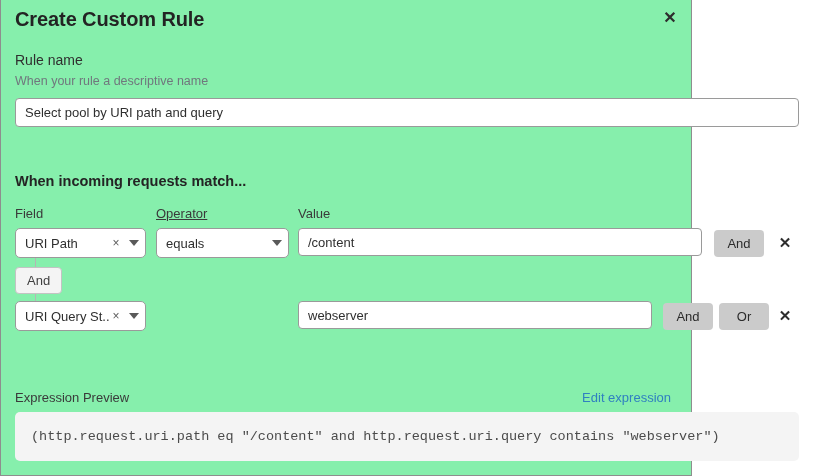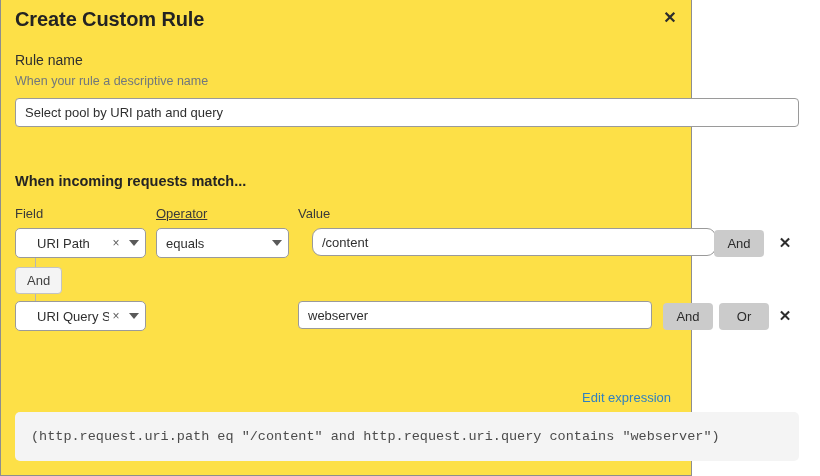--- a/index.html
+++ b/index.html
@@ -15,21 +15,21 @@
     font-size: 13px;
     color: #313131;
     overflow: hidden;
   }
 
   .dialog {
     position: relative;
     box-sizing: border-box;
     width: 692px;
     height: 476px;
-    background: #fde047;
+    background: #86efac;
     border: 1px solid #8e8e8e;
     border-top: none;
     padding: 0;
   }
 
   
   .dialog-title {
     position: absolute;
     left: 14px;
     top: 8px;
@@ -157,28 +157,27 @@
   }
   .caret i {
     display: block;
     width: 0;
     height: 0;
     border-left: 5px solid transparent;
     border-right: 5px solid transparent;
     border-top: 6px solid #5a5a5a;
   }
 
-  .field-select    { left: 14px;  width: 131px; padding-left: 12px; }
+  .field-select    { left: 14px;  width: 131px; }
   .operator-select { left: 155px; width: 133px; }
 
   .value-input-0 {
     position: absolute;
-    left: 311px;
+    left: 297px;
     width: 404px;
-    border-radius: 9px;
   }
   .value-input-1 {
     position: absolute;
     left: 297px;
     width: 354px;
   }
 
   .pill-btn {
     position: absolute;
     box-sizing: border-box;
@@ -335,18 +334,19 @@
       <span class="caret">
           <i></i>
         </span>
     </div>
     <input class="text-input value-input-1" type="text" value="webserver" placeholder="Value" style="">
     <button class="pill-btn" id="and-btn-1">And</button>
     <button class="pill-btn" id="or-btn-1">Or</button>
     <div class="remove-btn" id="remove-btn-1">✕</div>
   </div>
 
+  <div id="expr-label">Expression Preview</div>
   <a id="edit-expression-link">Edit expression</a>
   <div id="expr-box">
     <span id="expr-text">(http.request.uri.path eq "/content" and http.request.uri.query contains "webserver")</span>
   </div>
 
 </div>
 
 </body></html>

